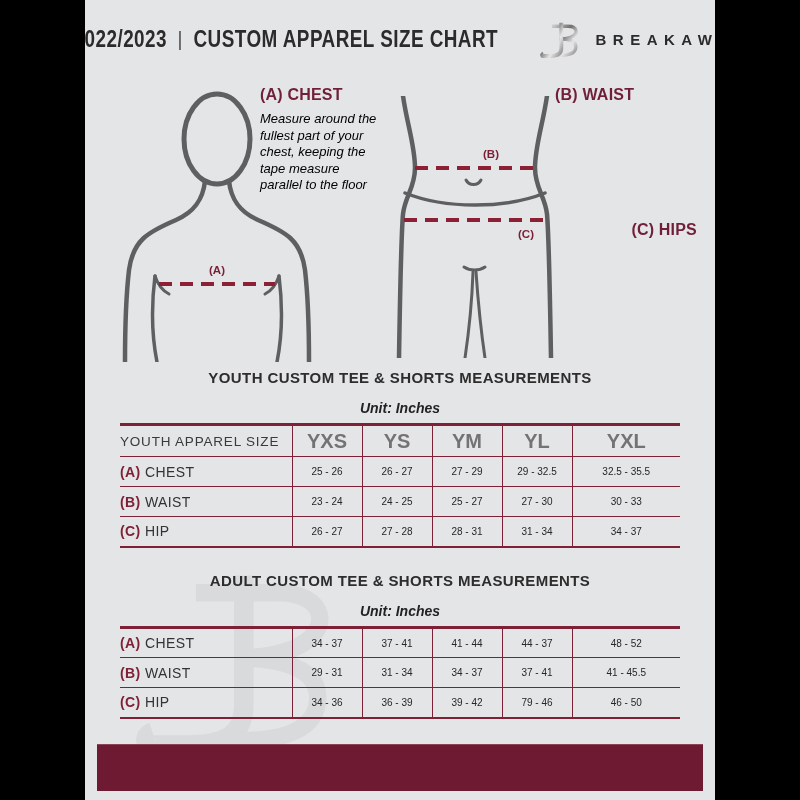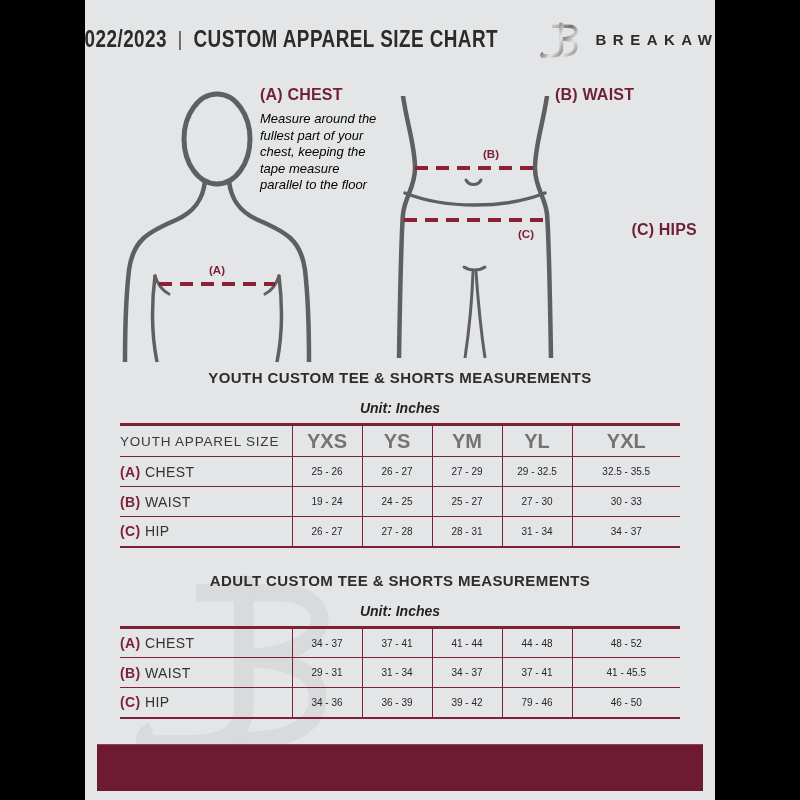--- a/index.html
+++ b/index.html
@@ -172,21 +172,21 @@
       <tr class="data-row">
         <td class="row-label"><span class="pfx">(A)</span> <span>CHEST</span></td>
         <td class="val">25 - 26</td>
         <td class="val">26 - 27</td>
         <td class="val">27 - 29</td>
         <td class="val">29 - 32.5</td>
         <td class="val">32.5 - 35.5</td>
       </tr>
       <tr class="data-row">
         <td class="row-label"><span class="pfx">(B)</span> <span>WAIST</span></td>
-        <td class="val">19 - 24</td>
+        <td class="val">23 - 24</td>
         <td class="val">24 - 25</td>
         <td class="val">25 - 27</td>
         <td class="val">27 - 30</td>
         <td class="val">30 - 33</td>
       </tr>
       <tr class="data-row">
         <td class="row-label"><span class="pfx">(C)</span> <span>HIP</span></td>
         <td class="val">26 - 27</td>
         <td class="val">27 - 28</td>
         <td class="val">28 - 31</td>
@@ -208,21 +208,21 @@
         <col style="width:70px">
           <col style="width:70px">
           <col style="width:108px">
       </colgroup>
       <tbody>
       <tr class="data-row">
         <td class="row-label"><span class="pfx">(A)</span> <span>CHEST</span></td>
         <td class="val">34 - 37</td>
         <td class="val">37 - 41</td>
         <td class="val">41 - 44</td>
-        <td class="val">44 - 48</td>
+        <td class="val">44 - 37</td>
         <td class="val">48 - 52</td>
       </tr>
       <tr class="data-row">
         <td class="row-label"><span class="pfx">(B)</span> <span>WAIST</span></td>
         <td class="val">29 - 31</td>
         <td class="val">31 - 34</td>
         <td class="val">34 - 37</td>
         <td class="val">37 - 41</td>
         <td class="val">41 - 45.5</td>
       </tr>

